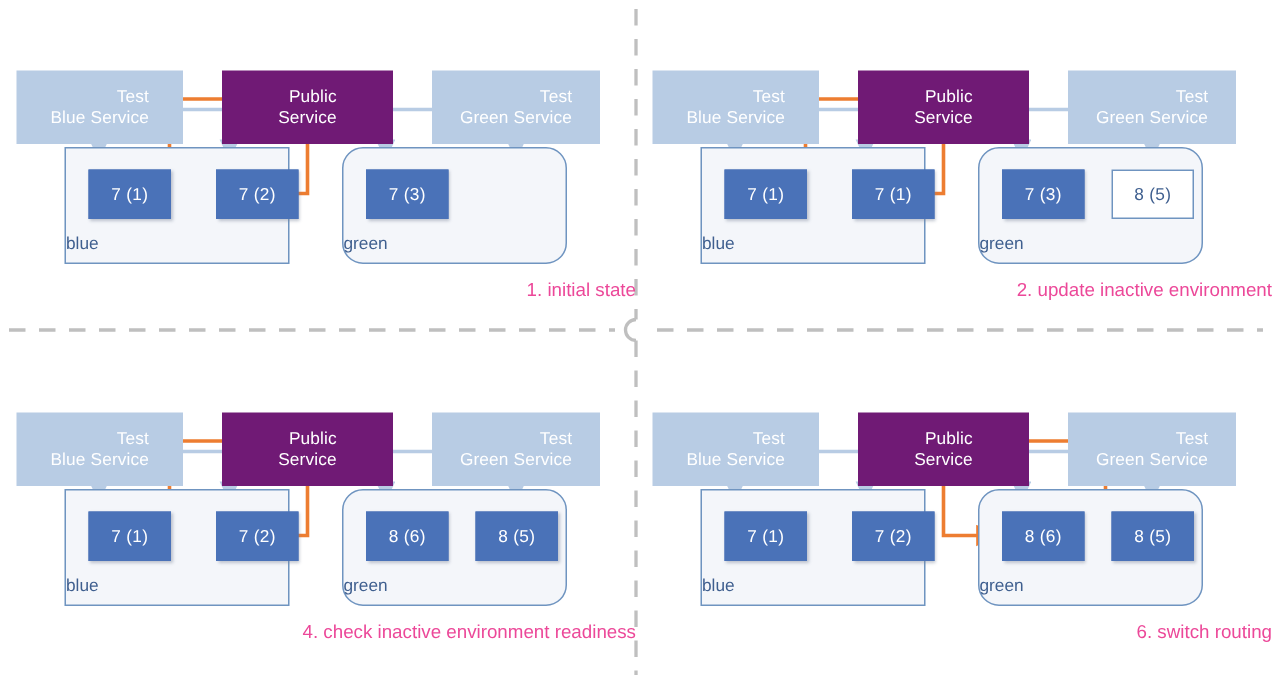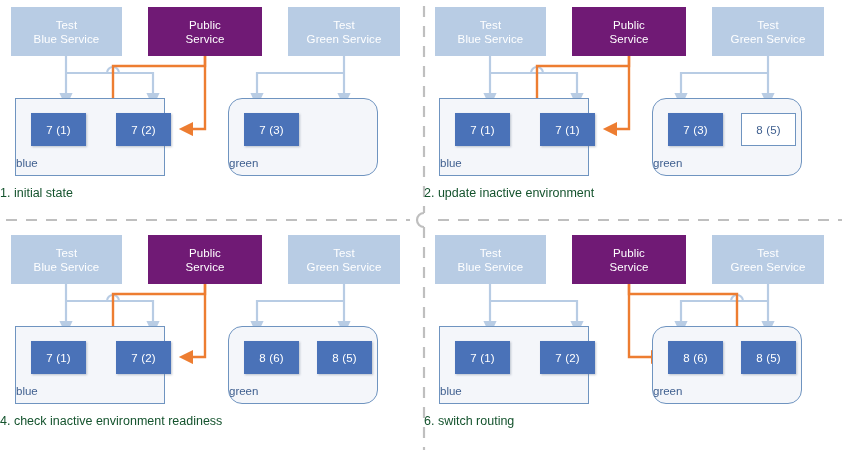--- a/index.html
+++ b/index.html
@@ -30,42 +30,43 @@
   .q3 { left: 0;   top: 228px; }
   .q4 { left: 424px; top: 228px; }
 
   
   .svc {
     position: absolute;
     box-sizing: border-box;
     color: #ffffff;
     font-size: 11.5px;
     line-height: 14px;
-    text-align: center;
+    text-align: right;
     display: flex;
     align-items: center;
     justify-content: center;
     white-space: pre-line;
     letter-spacing: 0.1px;
+    margin-top: 40px;
   }
   .svc-light { background: #b8cce4; }
   .svc-dark  { background: #701a75; }
 
   .svc-blue  { left: 11px;  top: 7px;  width: 111px; height: 49px; }
   .svc-pub   { left: 148px; top: 7px;  width: 114px; height: 49px; }
   .svc-green { left: 288px; top: 7px;  width: 112px; height: 49px; }
 
   
   .env {
     position: absolute;
     box-sizing: border-box;
     border: 1px solid #6f94c0;
     background: #f4f6fa;
   }
-  .env-blue  { left: 15px;  top: 98px; width: 150px; height: 78px; }
+  .env-blue  { left: 43px;  top: 98px; width: 150px; height: 78px; }
   .env-green { left: 228px; top: 98px; width: 150px; height: 78px; border-radius: 14px; }
 
   .env-label {
     position: absolute;
     left: 0;
     right: 0;
     bottom: 6px;
     text-align: left;
     font-size: 11.5px;
     color: #3f5f8f;
@@ -94,23 +95,23 @@
     color: #3f5f8f;
     border: 1px solid #6f94c0;
   }
 
   
   .caption {
     position: absolute;
     left: 0;
     right: 0;
     top: 186px;
-    text-align: left;
+    text-align: right;
     font-size: 12.5px;
-    color: #14532d;
+    color: #ec4899;
   }
 
   
   .divider {
     position: absolute;
     pointer-events: none;
   }
   svg { overflow: visible; }
 </style>
 </head>

